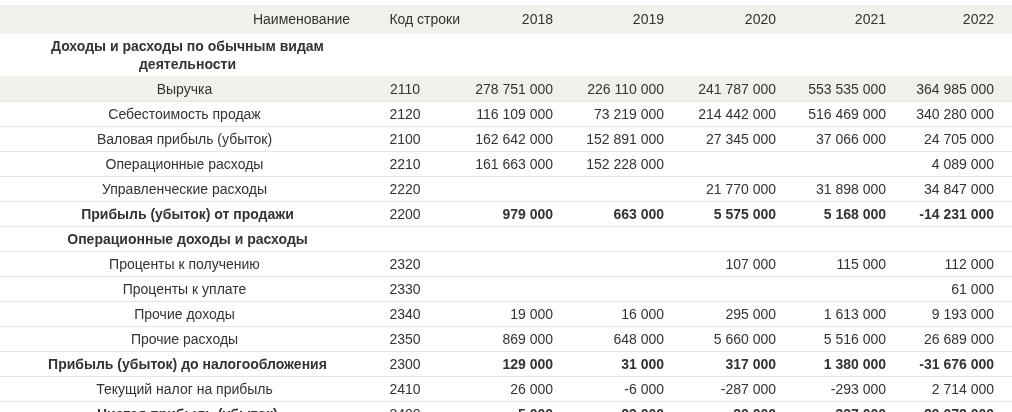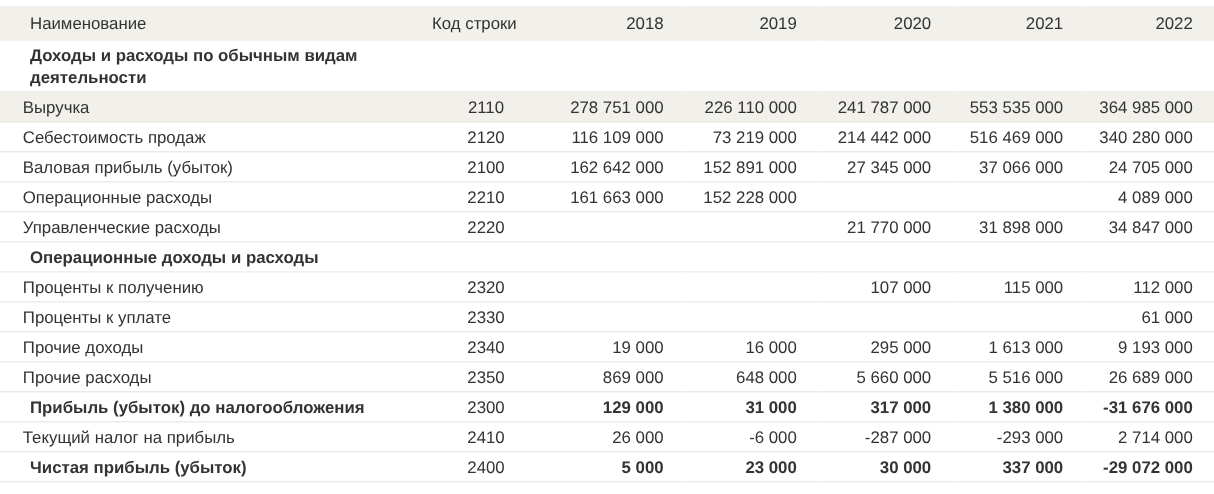--- a/index.html
+++ b/index.html
@@ -16,37 +16,37 @@
   table {
     border-collapse: collapse;
     table-layout: fixed;
     width: 1012px;
     font-size: 14px;
     color: #333333;
   }
   thead th {
     background: #f2f0eb;
     font-weight: 400;
-    text-align: left;
+    text-align: right;
     padding: 6px 0;
     line-height: 17px;
     white-space: nowrap;
   }
   thead th.name { padding-left: 25px; }
   thead th.code { padding-left: 10px; margin-top: 27px; }
   thead th.num { text-align: right; padding-right: 18px; margin-top: 40px; }
   tbody td {
     padding: 3px 0;
     line-height: 18px;
     vertical-align: top;
     white-space: nowrap;
   }
   tbody tr { border-bottom: 1px solid #e9e7e2; }
   tbody tr.section-top { border-bottom: 1px solid #eeece8; }
-  td.name { padding-left: 25px; white-space: normal; }
+  td.name { padding-left: 25px; white-space: normal; text-align: center; }
   td.name.indent { padding-left: 19px; }
   td.code { text-align: center; }
   td.num { text-align: right; padding-right: 18px; }
   tr.bold td { font-weight: 700; }
   tr.bold td.code { font-weight: 400; }
   tr.hl td { background: #f2f0eb; }
 </style>
 </head>
 <body>
 
@@ -120,20 +120,29 @@
         </tr>
         <tr class="">
           <td class="name indent">Управленческие расходы</td>
           <td class="code">2220</td>
           <td class="num"></td>
           <td class="num"></td>
           <td class="num">21 770 000</td>
           <td class="num">31 898 000</td>
           <td class="num">34 847 000</td>
         </tr>
+        <tr class="bold">
+          <td class="name">Прибыль (убыток) от продажи</td>
+          <td class="code">2200</td>
+          <td class="num">979 000</td>
+          <td class="num">663 000</td>
+          <td class="num">5 575 000</td>
+          <td class="num">5 168 000</td>
+          <td class="num">-14 231 000</td>
+        </tr>
         <tr class="bold section-top">
           <td class="name">Операционные доходы и расходы</td>
           <td class="code"></td>
           <td class="num"></td>
           <td class="num"></td>
           <td class="num"></td>
           <td class="num"></td>
           <td class="num"></td>
         </tr>
         <tr class="">

